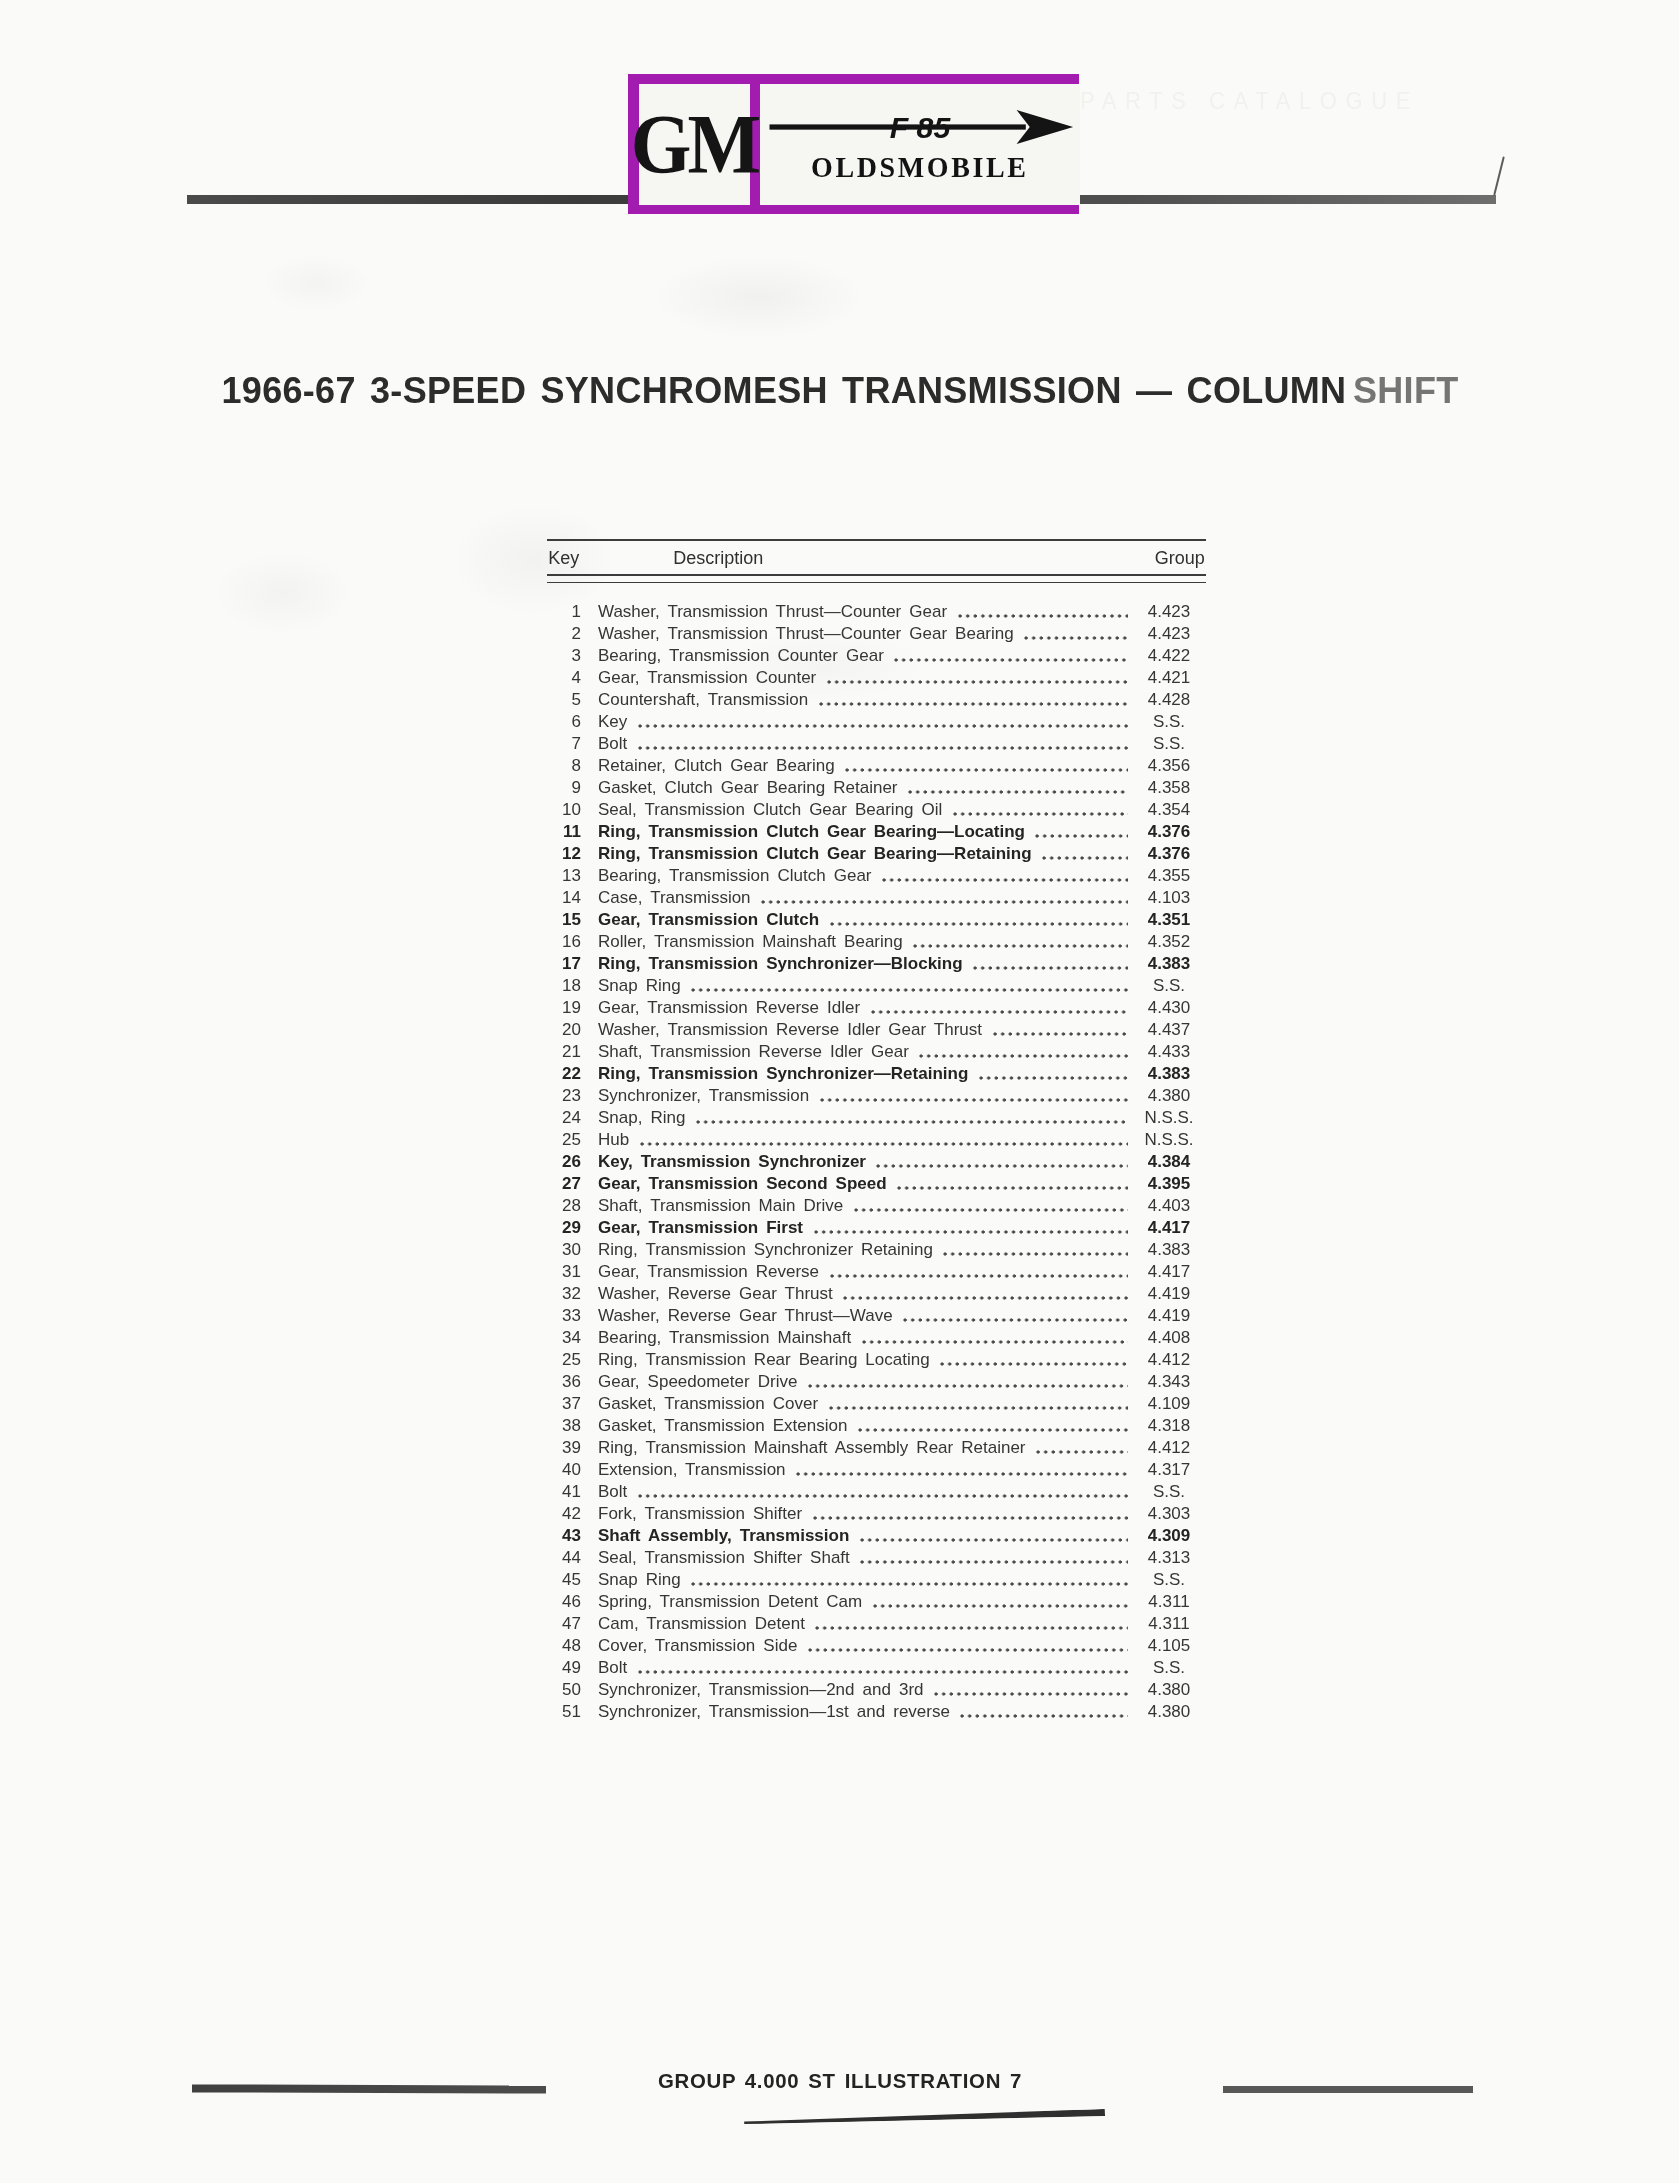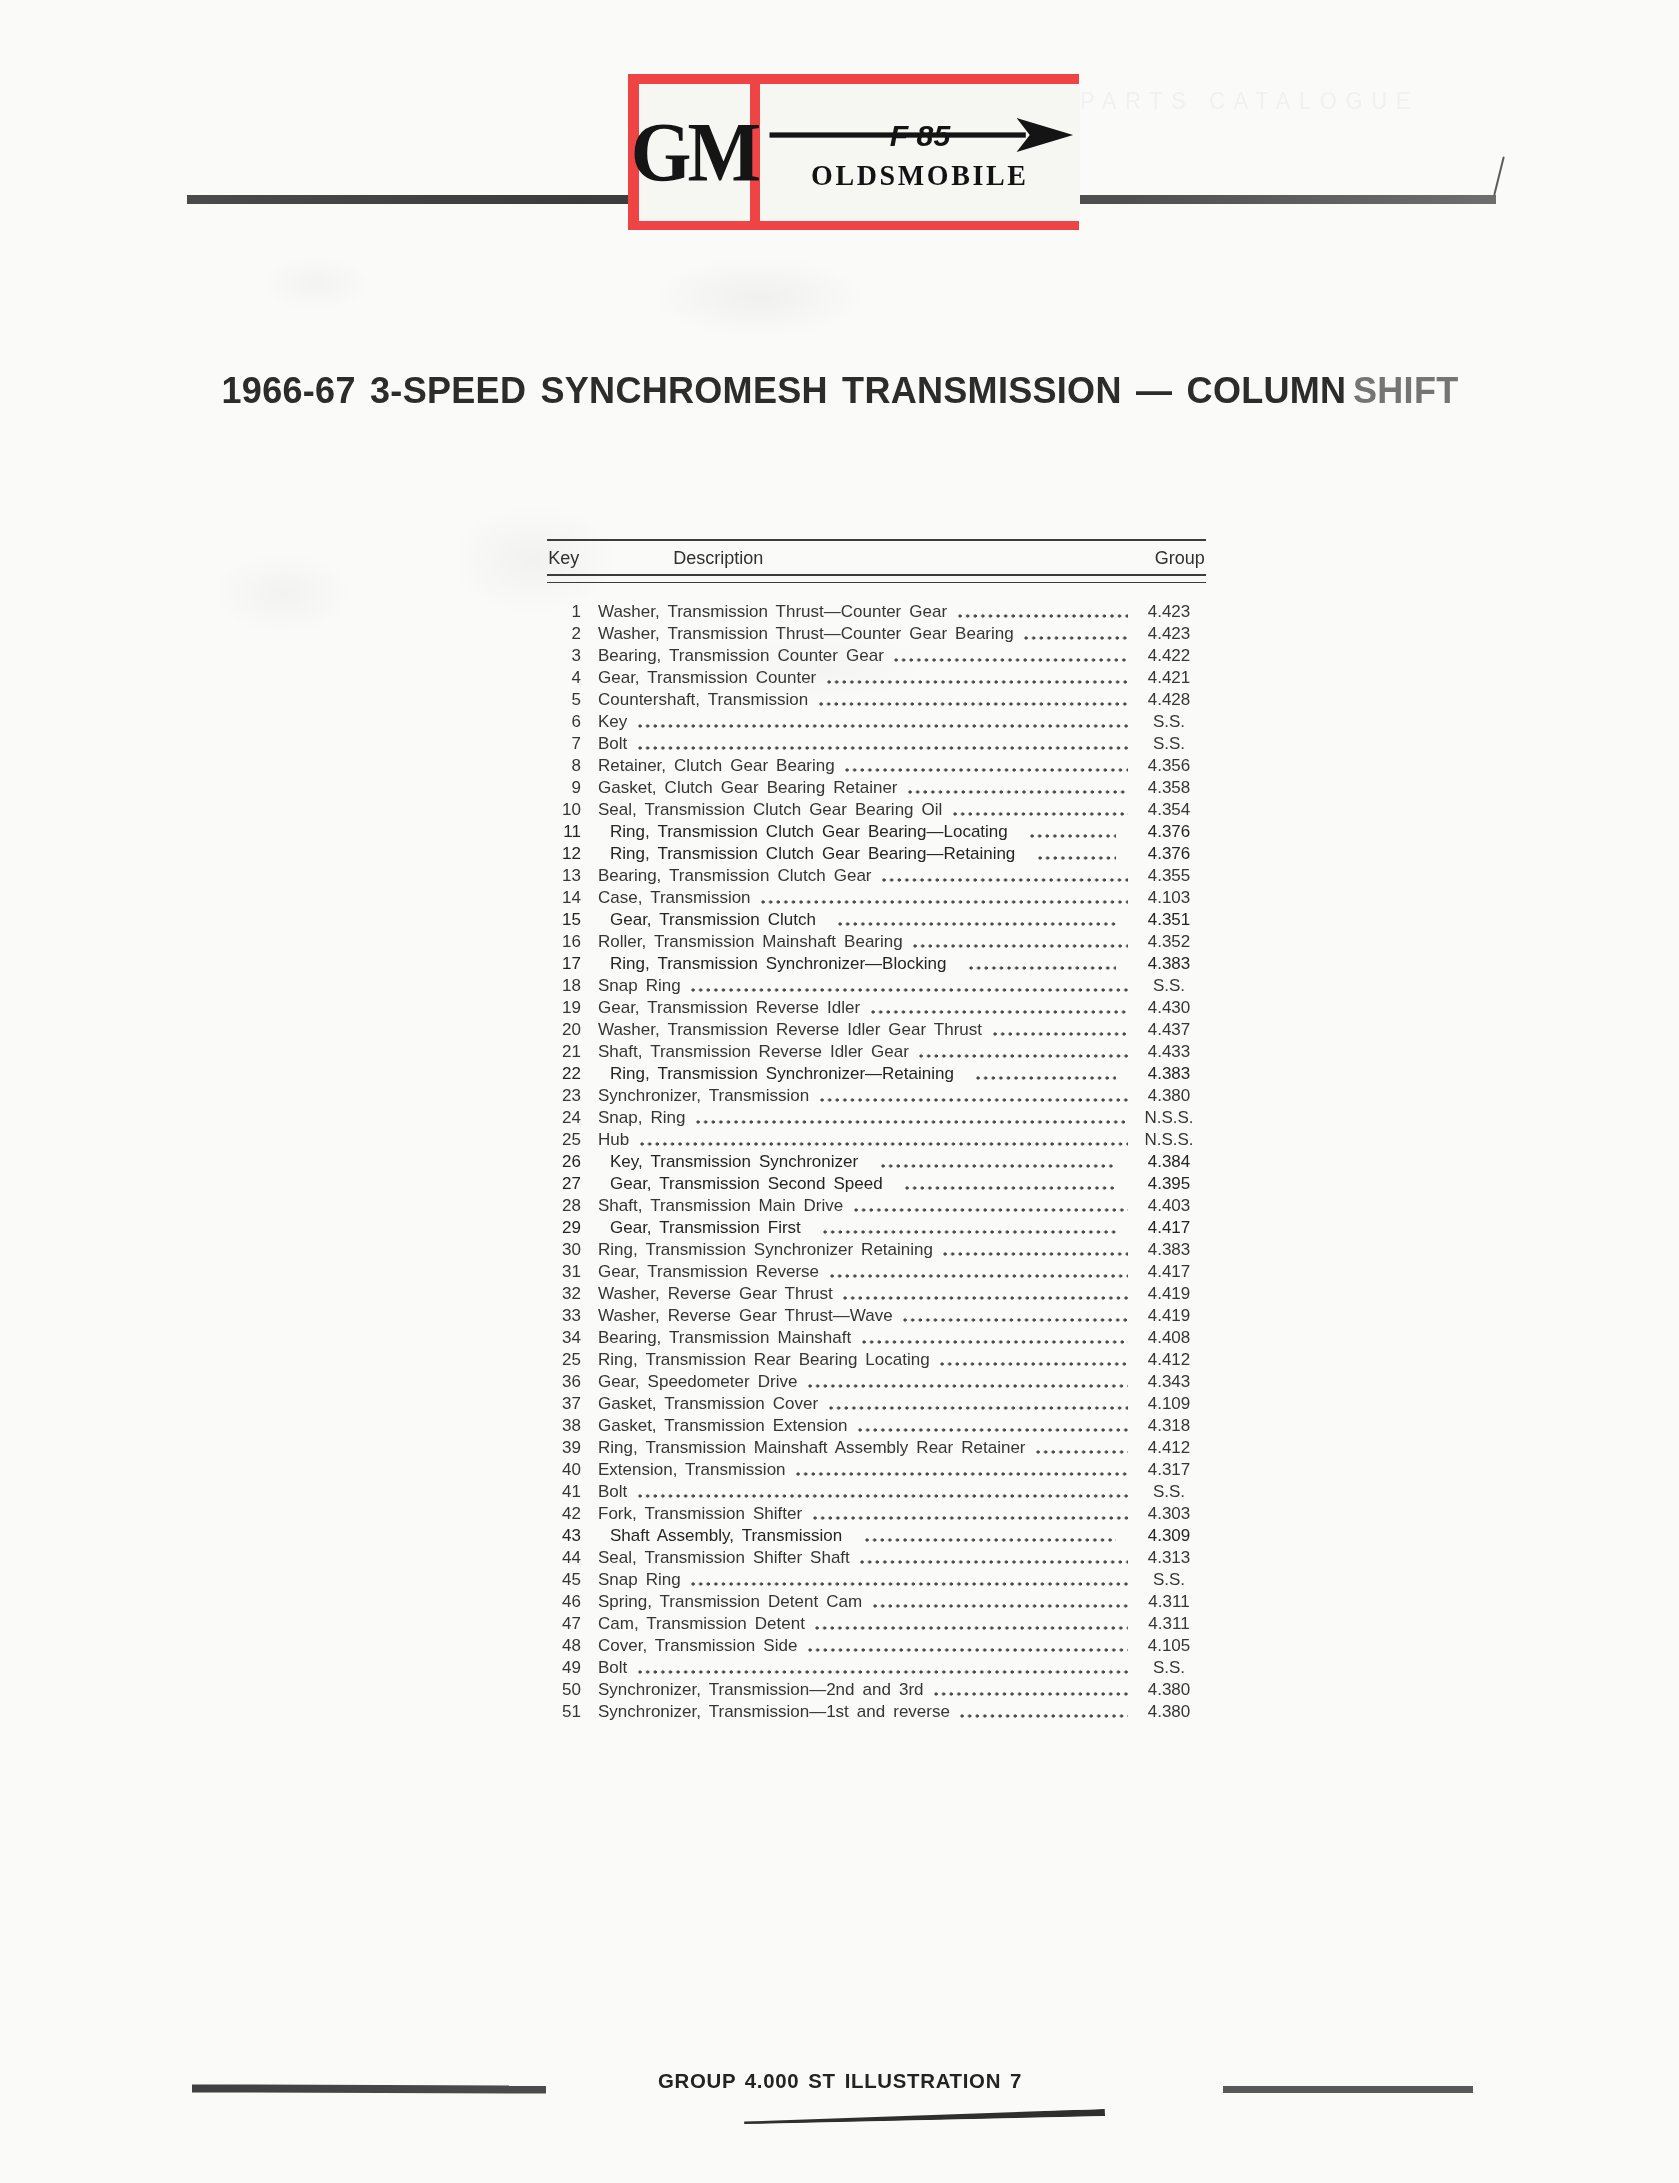--- a/index.html
+++ b/index.html
@@ -26,22 +26,22 @@
   
   .header-rule{
     position:absolute;left:187px;top:195px;width:1309px;height:8.6px;
     background:linear-gradient(90deg,#4a4a4a,#3b3b3b 30%,#4f4f4f 72%,#6e6e6e);
   }
   .pen-mark{
     position:absolute;left:1498px;top:156px;width:2px;height:40px;
     background:#5c5c5c;transform:rotate(14deg);border-radius:1.3px;
   }
   .logo-box{
-    position:absolute;left:628px;top:74px;width:451px;height:156px;
-    background:#ef4444;box-sizing:border-box;padding:10px 10.5px 8.6px 10.5px;
+    position:absolute;left:628px;top:74px;width:451px;height:140px;
+    background:#a21caf;box-sizing:border-box;padding:10px 10.5px 8.6px 10.5px;
     display:flex;gap:10px;
   }
   .gm-panel{
     background:#f6f6f3;width:111px;flex:none;
     display:flex;align-items:center;justify-content:center;
   }
   .gm-letters{
     font-family:"Liberation Serif", serif;font-weight:bold;
     font-size:78px;letter-spacing:-4px;color:#151515;
     transform:scaleY(1.08);line-height:1;
@@ -90,21 +90,21 @@
     font-size:17px;color:#363636;word-spacing:3.3px;
   }
   .row .key{flex:none;width:34px;text-align:right;line-height:1.1;}
   .row .desc{flex:none;margin-left:17px;white-space:pre;line-height:1.1;}
   .row .leader{
     flex:1;min-width:17px;height:4px;margin:0 4px 4px 10.5px;
     background-image:radial-gradient(circle at 2px 2px,#4a4a4a 1.4px,transparent 1.8px);
     background-size:7.6px 4px;background-repeat:repeat-x;
   }
   .row .group{flex:none;width:74px;text-align:center;line-height:1.1;}
-  .row.bold{font-weight:normal;color:#242424;gap:12px;}
+  .row.bold{font-weight:bold;color:#242424;}
 
   
   .footer-bar-left{
     position:absolute;left:192px;top:2085px;width:354px;height:8px;
     background:linear-gradient(90deg,#3f3f3f,#4c4c4c);transform:rotate(0.2deg);
   }
   .footer-bar-right{
     position:absolute;left:1223px;top:2086px;width:250px;height:7.3px;
     background:#585858;
   }

